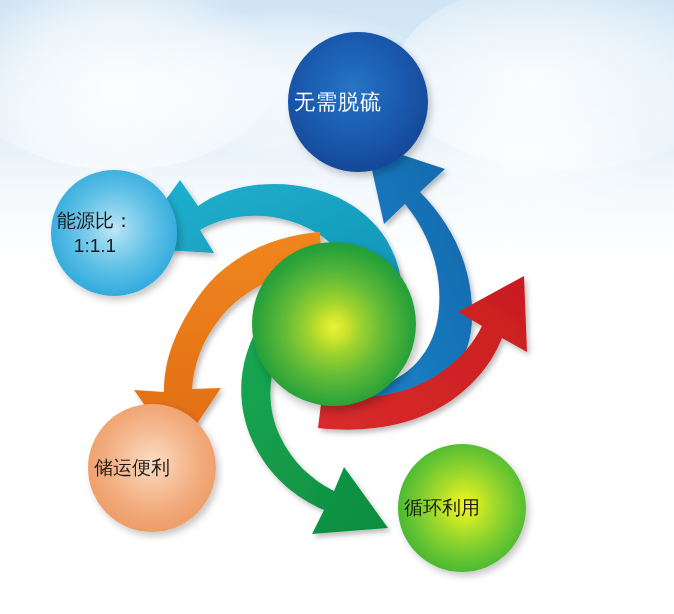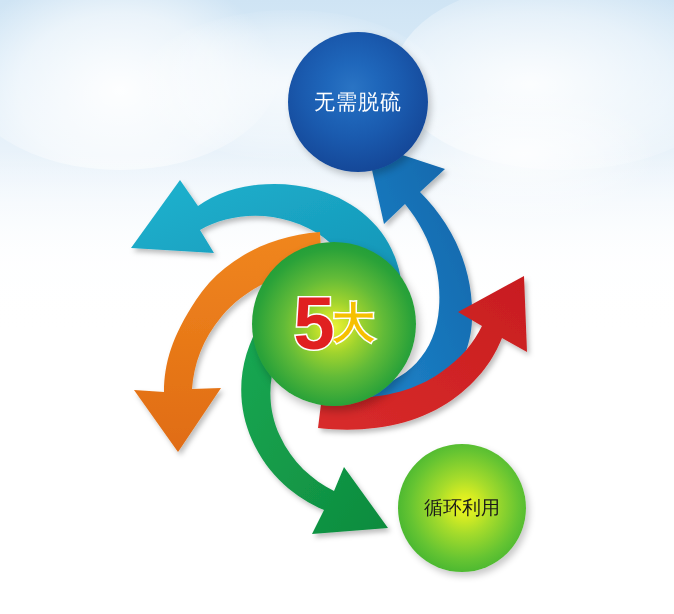--- a/index.html
+++ b/index.html
@@ -74,21 +74,20 @@
     width: 674px;
     height: 614px;
   }
 
   .bubble {
     position: absolute;
     border-radius: 50%;
     box-sizing: border-box;
     display: flex;
     align-items: center;
-    justify-content: center;
     text-align: center;
     line-height: 1.32;
     box-shadow: 3px 4px 7px rgba(0,0,0,0.22);
   }
   .bubble .txt { position: relative; z-index: 2; display: block; padding: 0 6px; }
 
   
   #bubble-center {
     left: 252px; top: 242px;
     width: 164px; height: 164px;
@@ -277,28 +276,34 @@
            C 312,480 292,462 280,436
            C 264,402 268,362 292,330
            Z"></path>
     </g>
   </svg>
 
   <div class="bubble" id="bubble-top">
     <span class="txt">无需脱硫</span>
   </div>
 
-
+  <div class="bubble" id="bubble-left-top">
+    <span class="txt">
+      <span>能源比：</span><br>
+      <span>1:1.1</span>
+    </span>
+  </div>
+
+  <div class="bubble" id="bubble-left-bottom">
+    <span class="txt">储运便利</span>
+  </div>
 
 
   <div class="bubble" id="bubble-bottom-right">
     <span class="txt">循环利用</span>
   </div>
 
   <div class="bubble" id="bubble-center">
     <span id="center-text">
-      <span class="line1">
-        <span id="c-num">5</span><span id="c-da">大</span>
-      </span>
     </span>
   </div>
 
 </div>
 
 </body></html>

